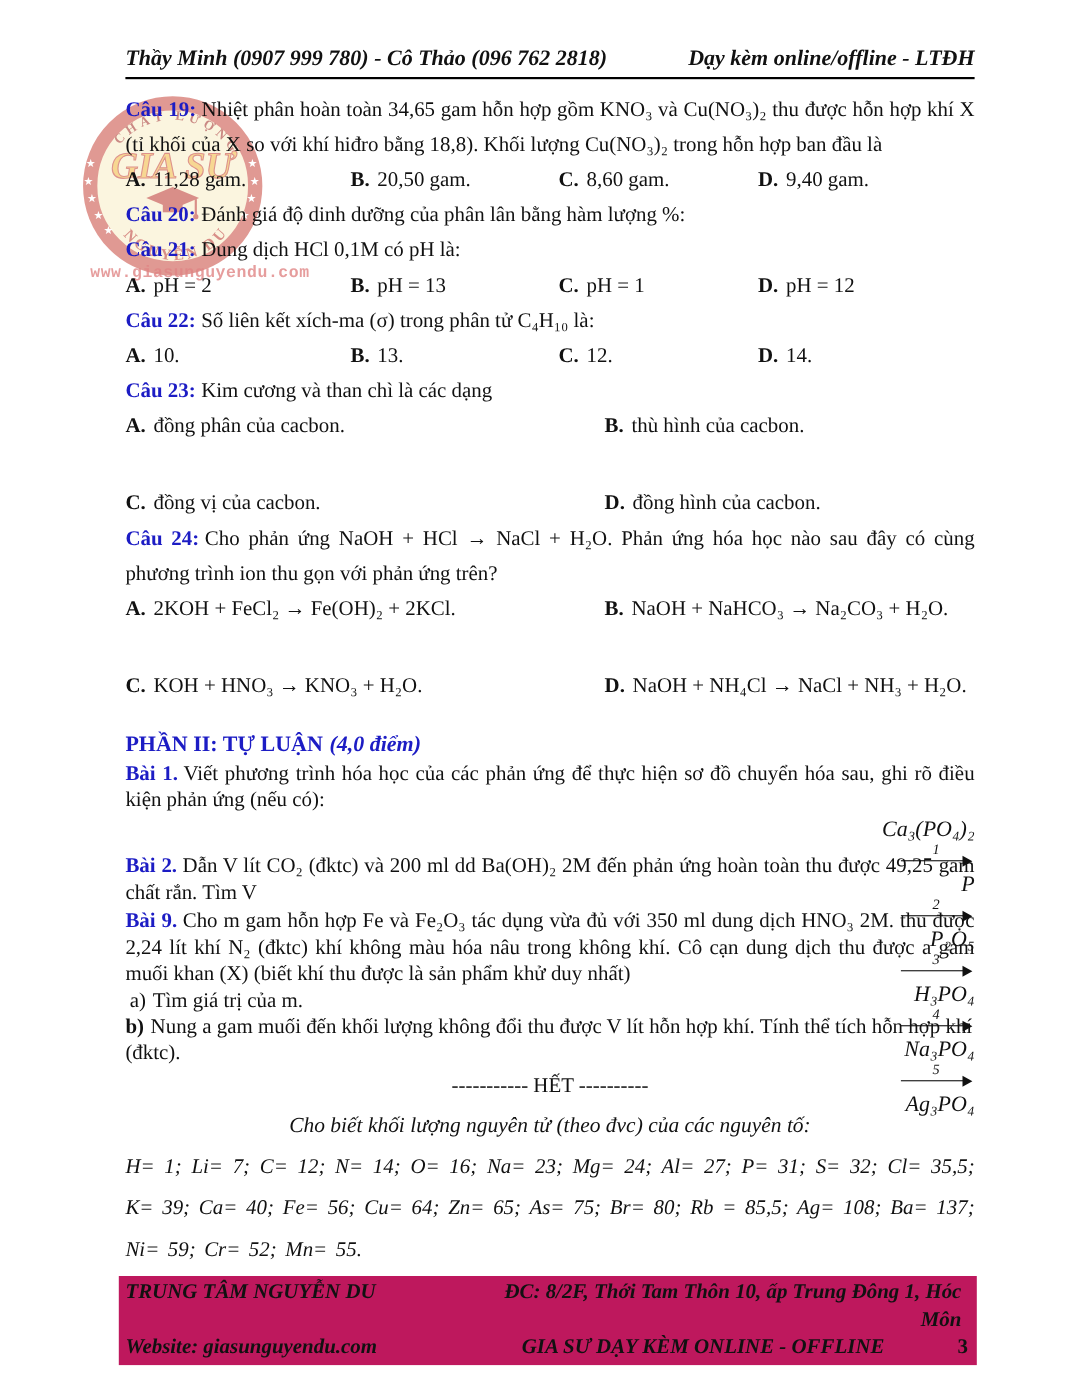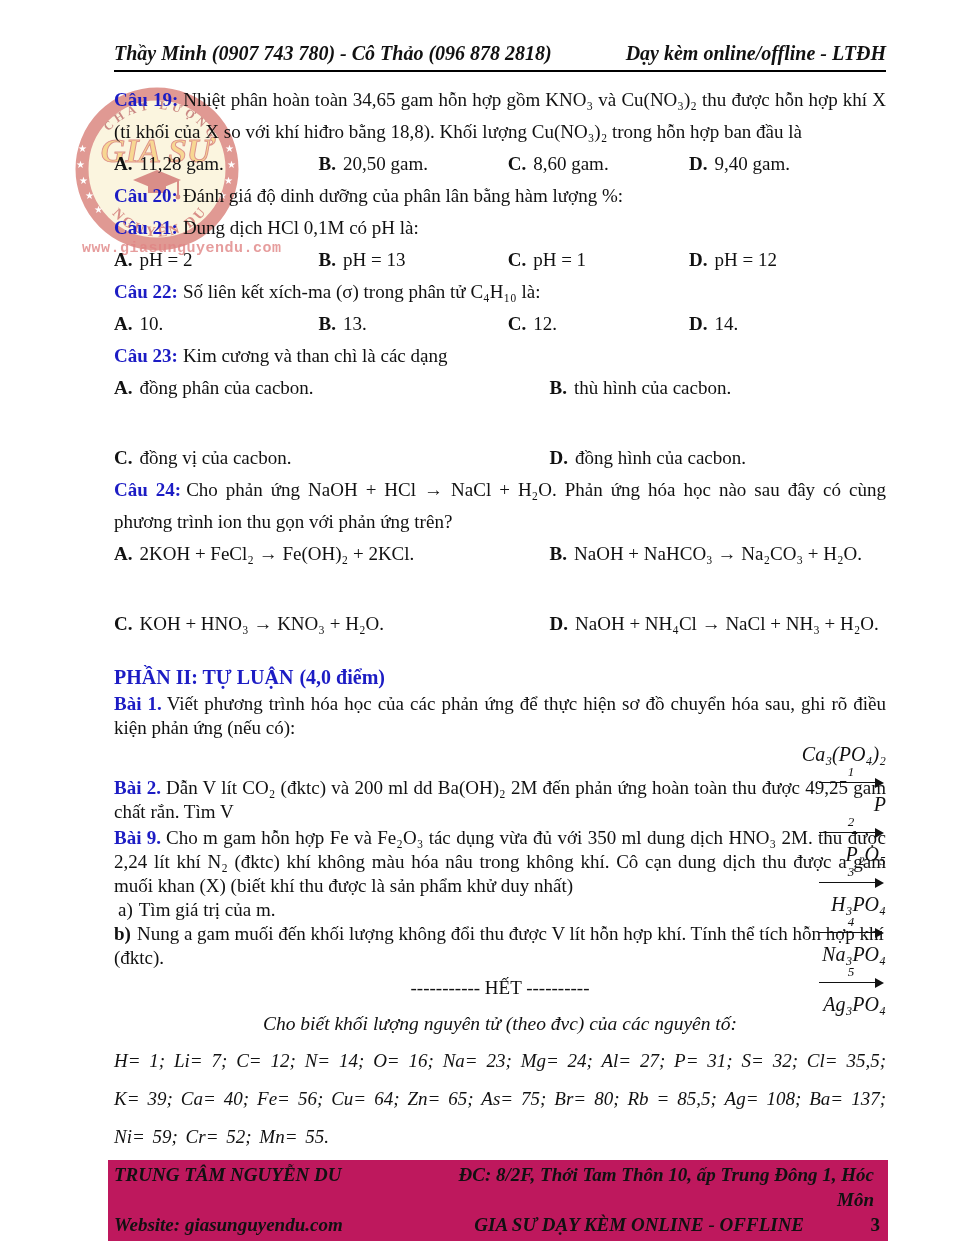--- a/index.html
+++ b/index.html
@@ -14,21 +14,21 @@
   .mc-section{margin-top:12px;font-size:19px;line-height:32px;}
   .q-text{margin:0;text-align:justify;}
   .q-label{color:#1c1cc4;font-weight:bold;margin-right:5px;}
   .options{display:grid;margin:0;}
   .cols-4{grid-template-columns:26.5% 24.5% 23.5% 25.5%;}
   .cols-2{grid-template-columns:51.5% 48.5%;gap:38px;}
   .option{white-space:nowrap;}
   .opt-letter{font-weight:bold;margin-right:7px;}
   
   .section-title{margin-top:22px;font-size:20px;line-height:30px;font-weight:bold;color:#1c1cc4;}
-  .section-points{margin-left:6px;}
+  .section-points{font-style:italic;margin-left:6px;}
   .essay{font-size:19px;line-height:24px;}
   .problem{margin:0 0 2px 0;}
   .p-text{margin:0;text-align:justify;}
   .p-label{color:#1c1cc4;font-weight:bold;margin-right:5px;}
   .sub-item{margin:0;}
   .sub-label{margin-right:6px;}
   .sub-label.bold{font-weight:bold;}
   .sub-indent{padding-left:4px;}
   
   .scheme{display:flex;align-items:flex-end;height:32px;margin:2px 0 2px 2px;font-style:italic;font-size:20px;flex-direction:column;}
@@ -98,21 +98,21 @@
         <text x="150" y="98">★</text>
           <text x="144" y="113">★</text>
       </g>
     </svg>
     <div class="wm-url">www.giasunguyendu.com</div>
   </div>
 
   <div class="content">
 
     <div class="header">
-      <span>Thầy Minh (0907 743 780) - Cô Thảo (096 878 2818)</span>
+      <span>Thầy Minh (0907 999 780) - Cô Thảo (096 762 2818)</span>
       <span>Dạy kèm online/offline - LTĐH</span>
     </div>
 
     <div class="mc-section" id="questions">
         <div class="question">
           <p class="q-text"><span class="q-label">Câu 19:</span>Nhiệt phân hoàn toàn 34,65 gam hỗn hợp gồm KNO₃ và Cu(NO₃)₂ thu được hỗn hợp khí X (tỉ khối của X so với khí hiđro bằng 18,8). Khối lượng Cu(NO₃)₂ trong hỗn hợp ban đầu là</p>
           <div class="options cols-4">
             <div class="option"><span class="opt-letter">A.</span><span class="opt-text">11,28 gam.</span></div>
             <div class="option"><span class="opt-letter">B.</span><span class="opt-text">20,50 gam.</span></div>
             <div class="option"><span class="opt-letter">C.</span><span class="opt-text">8,60 gam.</span></div>

